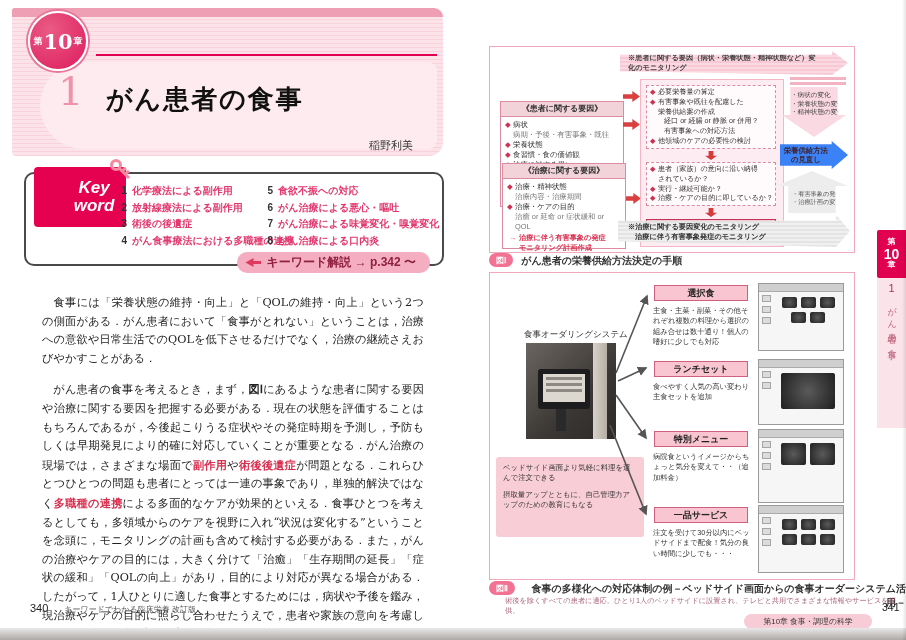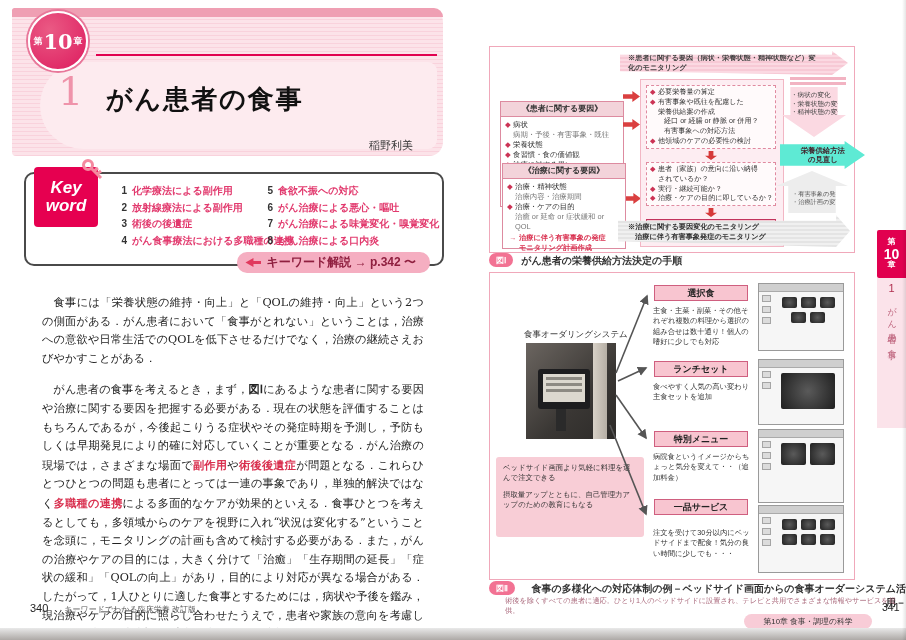--- a/index.html
+++ b/index.html
@@ -23,21 +23,21 @@
   .ch-underline{position:absolute;left:84px;top:46px;right:6px;height:2px;background:#e1004f;}
   .sec-num{position:absolute;left:46px;top:60px;font-size:40px;color:#ef93aa;font-family:"DejaVu Serif",serif;}
   .sec-title{position:absolute;left:94px;top:74px;font-size:26px;font-weight:bold;color:#111;letter-spacing:2px;}
   .author{position:absolute;right:30px;top:130px;font-size:11px;color:#333;}
 
   
   .kwbox{position:absolute;left:24px;top:172px;width:416px;height:90px;border:2px solid #4a4a4a;
          border-radius:10px;background:#fff;}
   .kwlogo{position:absolute;left:8px;top:-7px;width:64px;height:60px;background:#e60050;border-radius:4px;
          color:#fff;font-weight:bold;font-style:italic;font-size:17px;line-height:1.05;
-         display:flex;flex-direction:column;align-items:center;justify-content:center;}
+         display:flex;flex-direction:column;align-items:center;justify-content:center;padding-left:28px;}
   .kwkey{position:absolute;right:-8px;top:-10px;}
   .kwcol{position:absolute;top:9px;}
   .kwcol1{left:92px;} .kwcol2{left:238px;}
   .kwitem{display:flex;gap:5px;font-size:10px;line-height:16.5px;}
   .kwnum{color:#333;font-weight:bold;width:9px;text-align:right;flex:none;}
   .kwlabel{color:#e23a6e;font-weight:bold;white-space:nowrap;}
   .kwpill{position:absolute;right:12px;bottom:-9px;background:#f5aec1;border-radius:10px;
           padding:2px 14px 2px 8px;font-size:12px;font-weight:bold;color:#8f1f3f;
           display:flex;align-items:center;gap:5px;}
   .kwarrow{width:16px;height:9px;background:#e13a5e;flex:none;
@@ -85,22 +85,22 @@
             border:1px solid #c2335c;font-size:8.2px;font-weight:bold;color:#222;text-align:center;line-height:18px;box-sizing:border-box;}
   .darrow{position:absolute;width:12px;height:9px;background:#d63a3a;
           clip-path:polygon(30% 0,70% 0,70% 52%,100% 52%,50% 100%,0 52%,30% 52%);}
   .rarrow{position:absolute;width:17px;height:11px;background:#da4040;
           clip-path:polygon(0 30%,55% 30%,55% 0,100% 50%,55% 100%,55% 70%,0 70%);}
 
   .bar{position:absolute;width:56px;height:3px;background:#f2b3c2;}
   .pink-down{position:absolute;left:292px;top:40px;width:64px;height:50px;background:#fbd9e2;
        clip-path:polygon(13% 0,87% 0,87% 56%,100% 56%,50% 100%,0 56%,13% 56%);
        padding:4px 0 0 9px;box-sizing:border-box;font-size:6.6px;line-height:8.6px;color:#444;}
-  .review{position:absolute;left:290px;top:94px;width:68px;height:28px;background:#5eead4;
-       clip-path:polygon(0 12%,76% 12%,76% 0,100% 50%,76% 100%,76% 88%,0 88%);padding-left:17px;}
+  .review{position:absolute;left:290px;top:94px;width:68px;height:28px;background:#3b82f6;
+       clip-path:polygon(0 12%,76% 12%,76% 0,100% 50%,76% 100%,76% 88%,0 88%);}
   .review div{width:76%;font-size:7.4px;font-weight:bold;color:#40222a;text-align:center;padding-top:5px;line-height:9px;}
   .gray-up{position:absolute;left:286px;top:124px;width:72px;height:42px;background:#ededed;
        clip-path:polygon(50% 0,100% 36%,83% 36%,83% 100%,17% 100%,17% 36%,0 36%);
        padding:19px 0 0 16px;box-sizing:border-box;font-size:6.2px;line-height:8.4px;color:#555;}
   .fig1-bottom-banner{position:absolute;left:128px;top:168px;width:232px;height:32px;
        background:repeating-linear-gradient(180deg,#f0f0f0 0 2px,#e4e4e4 2px 4px);
        clip-path:polygon(0 18%,94% 18%,94% 0,100% 50%,94% 100%,0 82%);
        font-size:7.2px;font-weight:bold;color:#333;padding:7px 0 0 10px;box-sizing:border-box;line-height:9.5px;}
 
   .figcap{position:absolute;display:flex;align-items:flex-start;gap:8px;}
@@ -458,21 +458,21 @@
           <i></i>
           <i></i>
           <i></i>
         </div>
       <div class="t-main">
           <span class="dish med"></span>
           <span class="dish med"></span>
         </div>
     </div>
 
-    <div class="cat-h" style="top:226px;">一品サービス</div>
+    <div class="cat-h" style="top:234px;">一品サービス</div>
     <div class="cat-d" style="top:255px;">注文を受けて30分以内にベッドサイドまで配食！気分の良い時間に少しでも・・・</div>
     <div class="thumb" style="top:232px;height:68px;">
       <div class="t-bar"></div>
         <div class="t-side">
           <i></i>
           <i></i>
           <i></i>
         </div>
       <div class="t-main">
           <span class="dish"></span>

